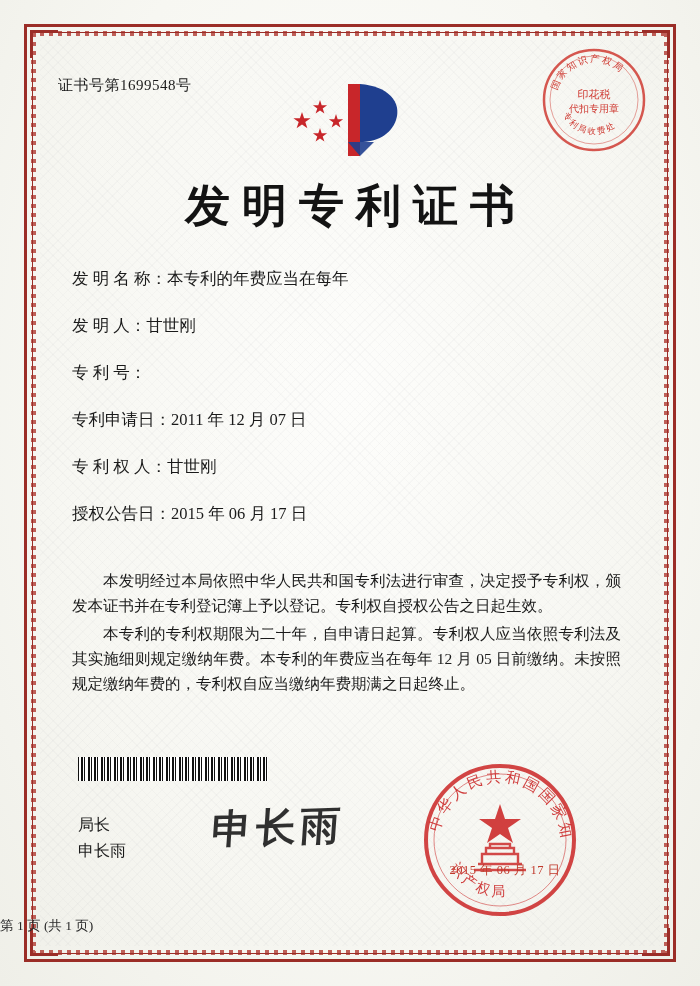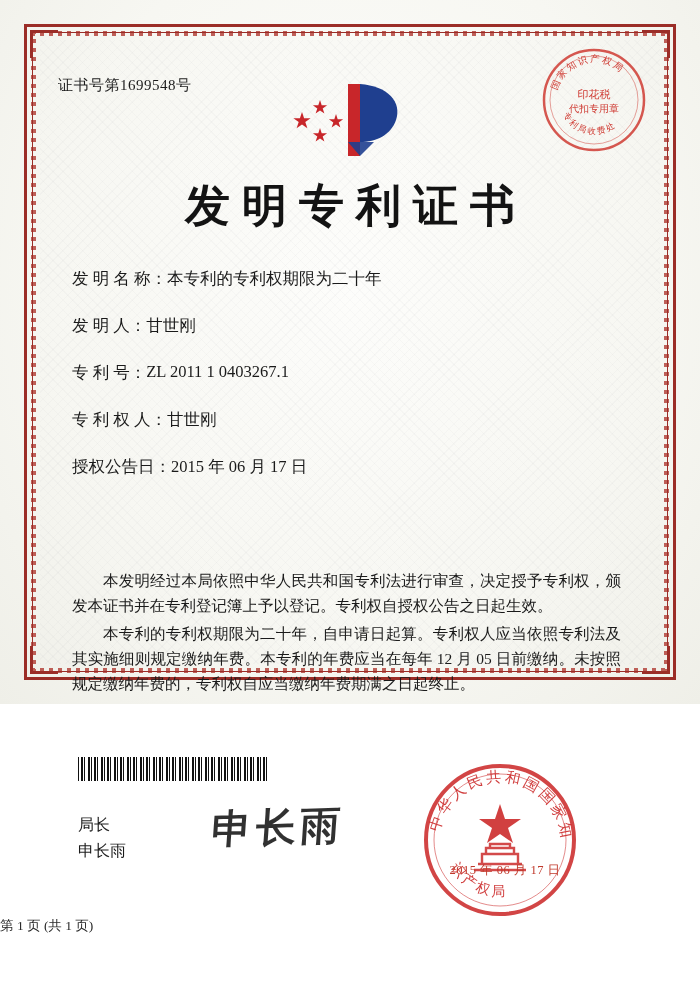--- a/index.html
+++ b/index.html
@@ -11,21 +11,21 @@
     width: 700px;
     height: 986px;
     font-family: "Liberation Serif", serif;
     color: #1a1a1a;
     overflow: hidden;
   }
 
   .page {
     position: relative;
     width: 700px;
-    height: 704px;
+    height: 986px;
     background:
       radial-gradient(ellipse at 50% 40%, #fdfdfb 0%, #f7f7f2 60%, #efefe8 100%);
   }
 
   
   .border-outer {
     position: absolute;
     left: 24px;
     top: 24px;
     right: 24px;
@@ -279,29 +279,32 @@
       <text x="54" y="52" text-anchor="middle" font-size="11" fill="#cf3b33" font-family="DejaVu Sans, sans-serif">印花税</text>
       <text x="54" y="66" text-anchor="middle" font-size="10" fill="#cf3b33" font-family="DejaVu Sans, sans-serif">代扣专用章</text>
     </svg>
   </div>
 
   <div class="title">发明专利证书</div>
 
   <div class="fields">
     <div class="field-row">
       <span class="field-label">发 明 名 称：</span>
-      <span class="field-value">本专利的专利权期限为二十年</span>
+      <span class="field-value">本专利的年费应当在每年</span>
     </div>
     <div class="field-row">
       <span class="field-label">发 明 人：</span>
       <span class="field-value">甘世刚</span>
     </div>
     <div class="field-row">
       <span class="field-label">专 利 号：</span>
-      <span class="field-value">ZL 2011 1 0403267.1</span>
+    </div>
+    <div class="field-row">
+      <span class="field-label">专利申请日：</span>
+      <span class="field-value">2011 年 12 月 07 日</span>
     </div>
     <div class="field-row">
       <span class="field-label">专 利 权 人：</span>
       <span class="field-value">甘世刚</span>
     </div>
     <div class="field-row">
       <span class="field-label">授权公告日：</span>
       <span class="field-value">2015 年 06 月 17 日</span>
     </div>
   </div>

